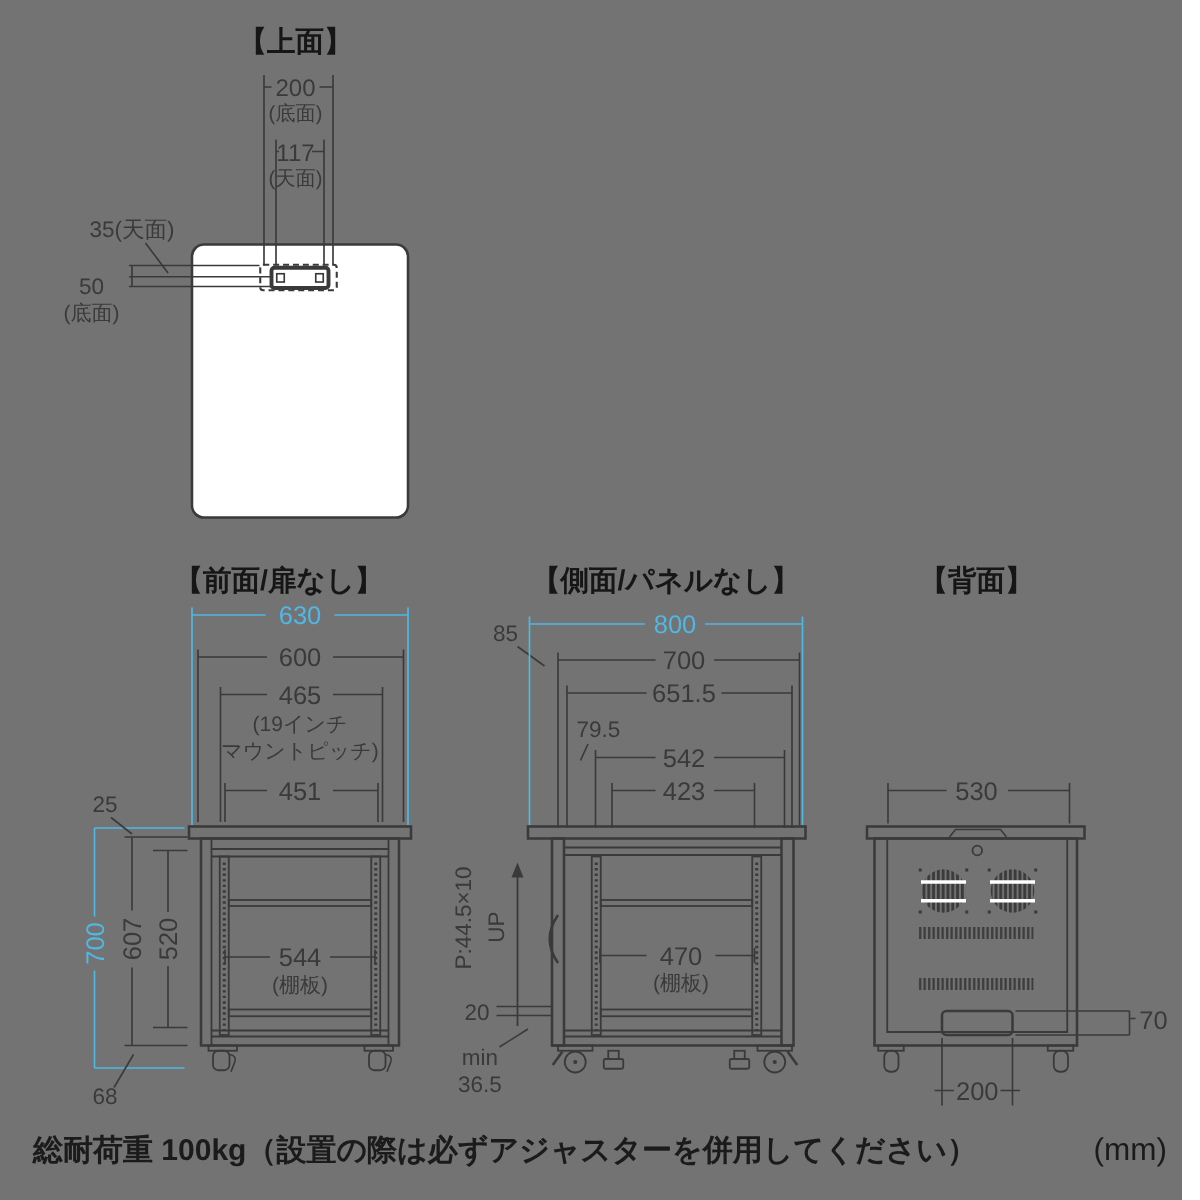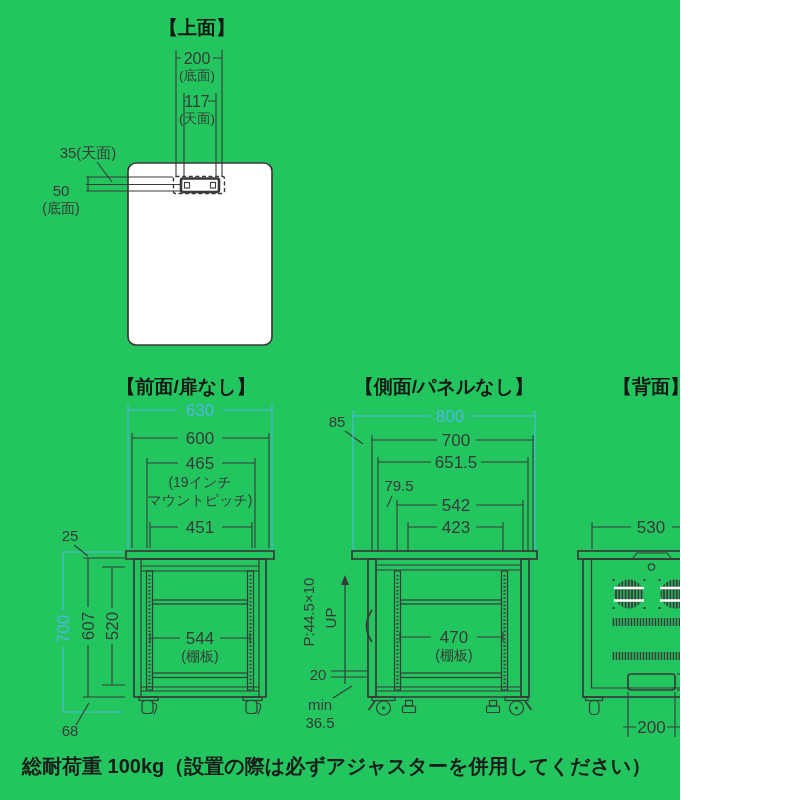--- a/index.html
+++ b/index.html
@@ -1,16 +1,16 @@
 <!DOCTYPE html>
 <html><head>
 <meta charset="utf-8">
 <style>
   html,body{margin:0;padding:0;background:#fff;}
-  .stage{position:relative;width:680px;height:800px;background:#22c55e;overflow:hidden;
+  .stage{position:relative;width:788px;height:800px;background:#737373;overflow:hidden;
          font-family:"Liberation Sans","DejaVu Sans",sans-serif;}
   svg .ln{stroke:#3a3a3a;stroke-width:1.1;fill:none;stroke-linecap:butt;}
   svg .lw2{stroke-width:1.7;}
   svg .lw12{stroke-width:1.2;}
   svg .lw26{stroke-width:2.6;}
   svg .cy{stroke:#4fb8e5;}
   svg .dash{stroke-dasharray:4 2.6;stroke-width:1.4;}
   svg .dot{stroke-dasharray:1.6 2.1;stroke-width:2;}
   svg .white{stroke:#ffffff;stroke-width:2.4;fill:none;}
   svg .fw{fill:#ffffff;}

